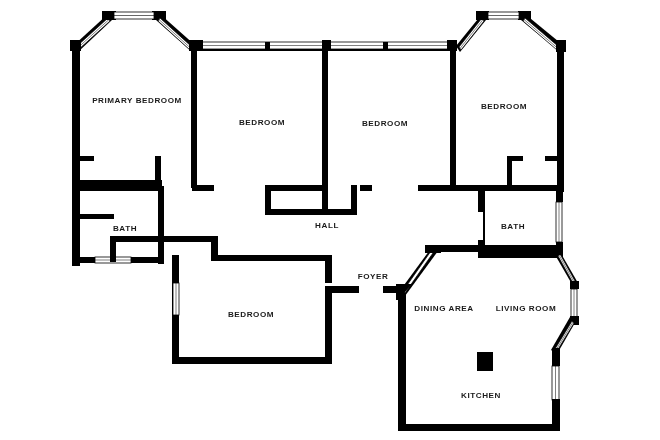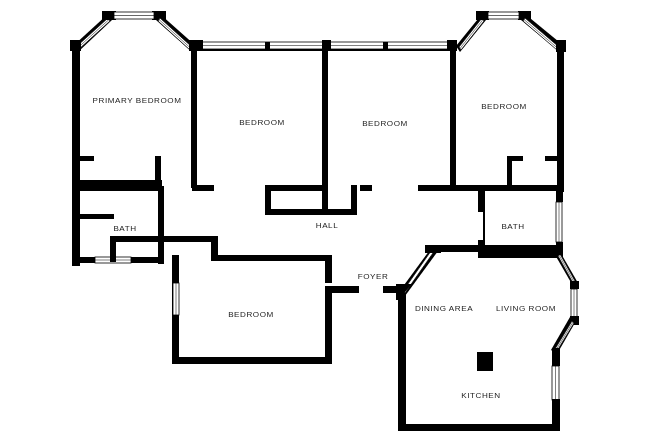--- a/index.html
+++ b/index.html
@@ -12,20 +12,21 @@
     width: 660px;
     height: 440px;
     overflow: hidden;
     font-family: "Liberation Sans", sans-serif;
   }
   #plan-root {
     position: relative;
     width: 532px;
     height: 440px;
     background: #e5e5e5;
+    font-weight: bold;
   }
   #floorplan-svg {
     position: absolute;
     top: 0;
     left: 0;
     width: 660px;
     height: 440px;
     display: block;
   }
   .room-label {

